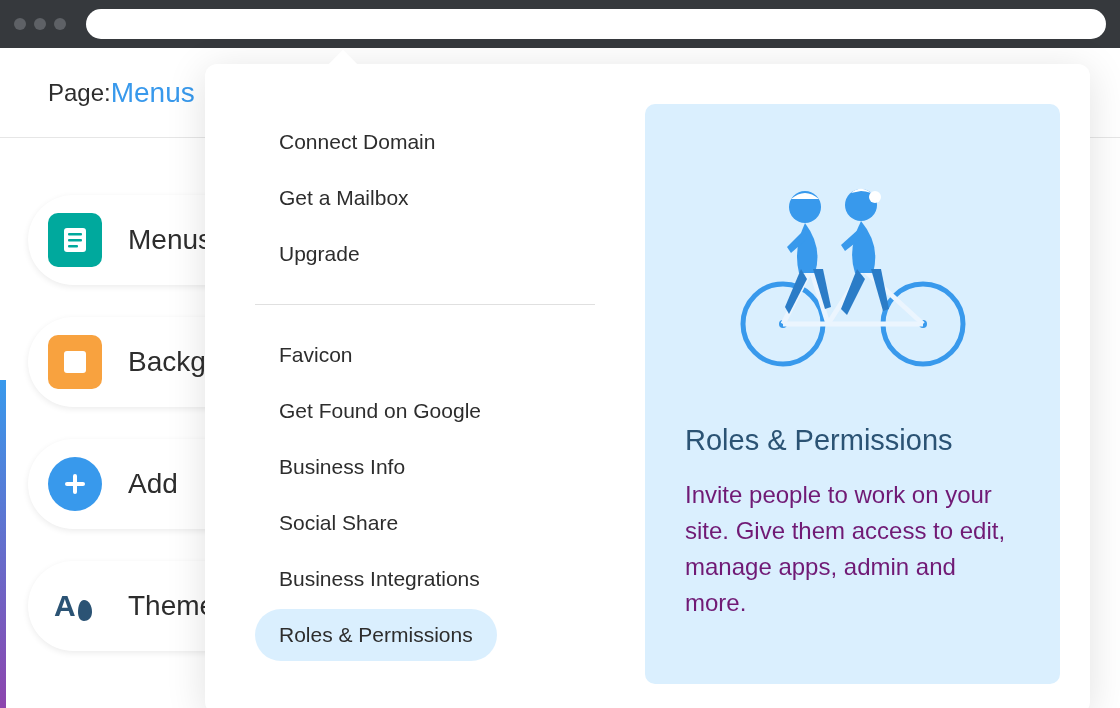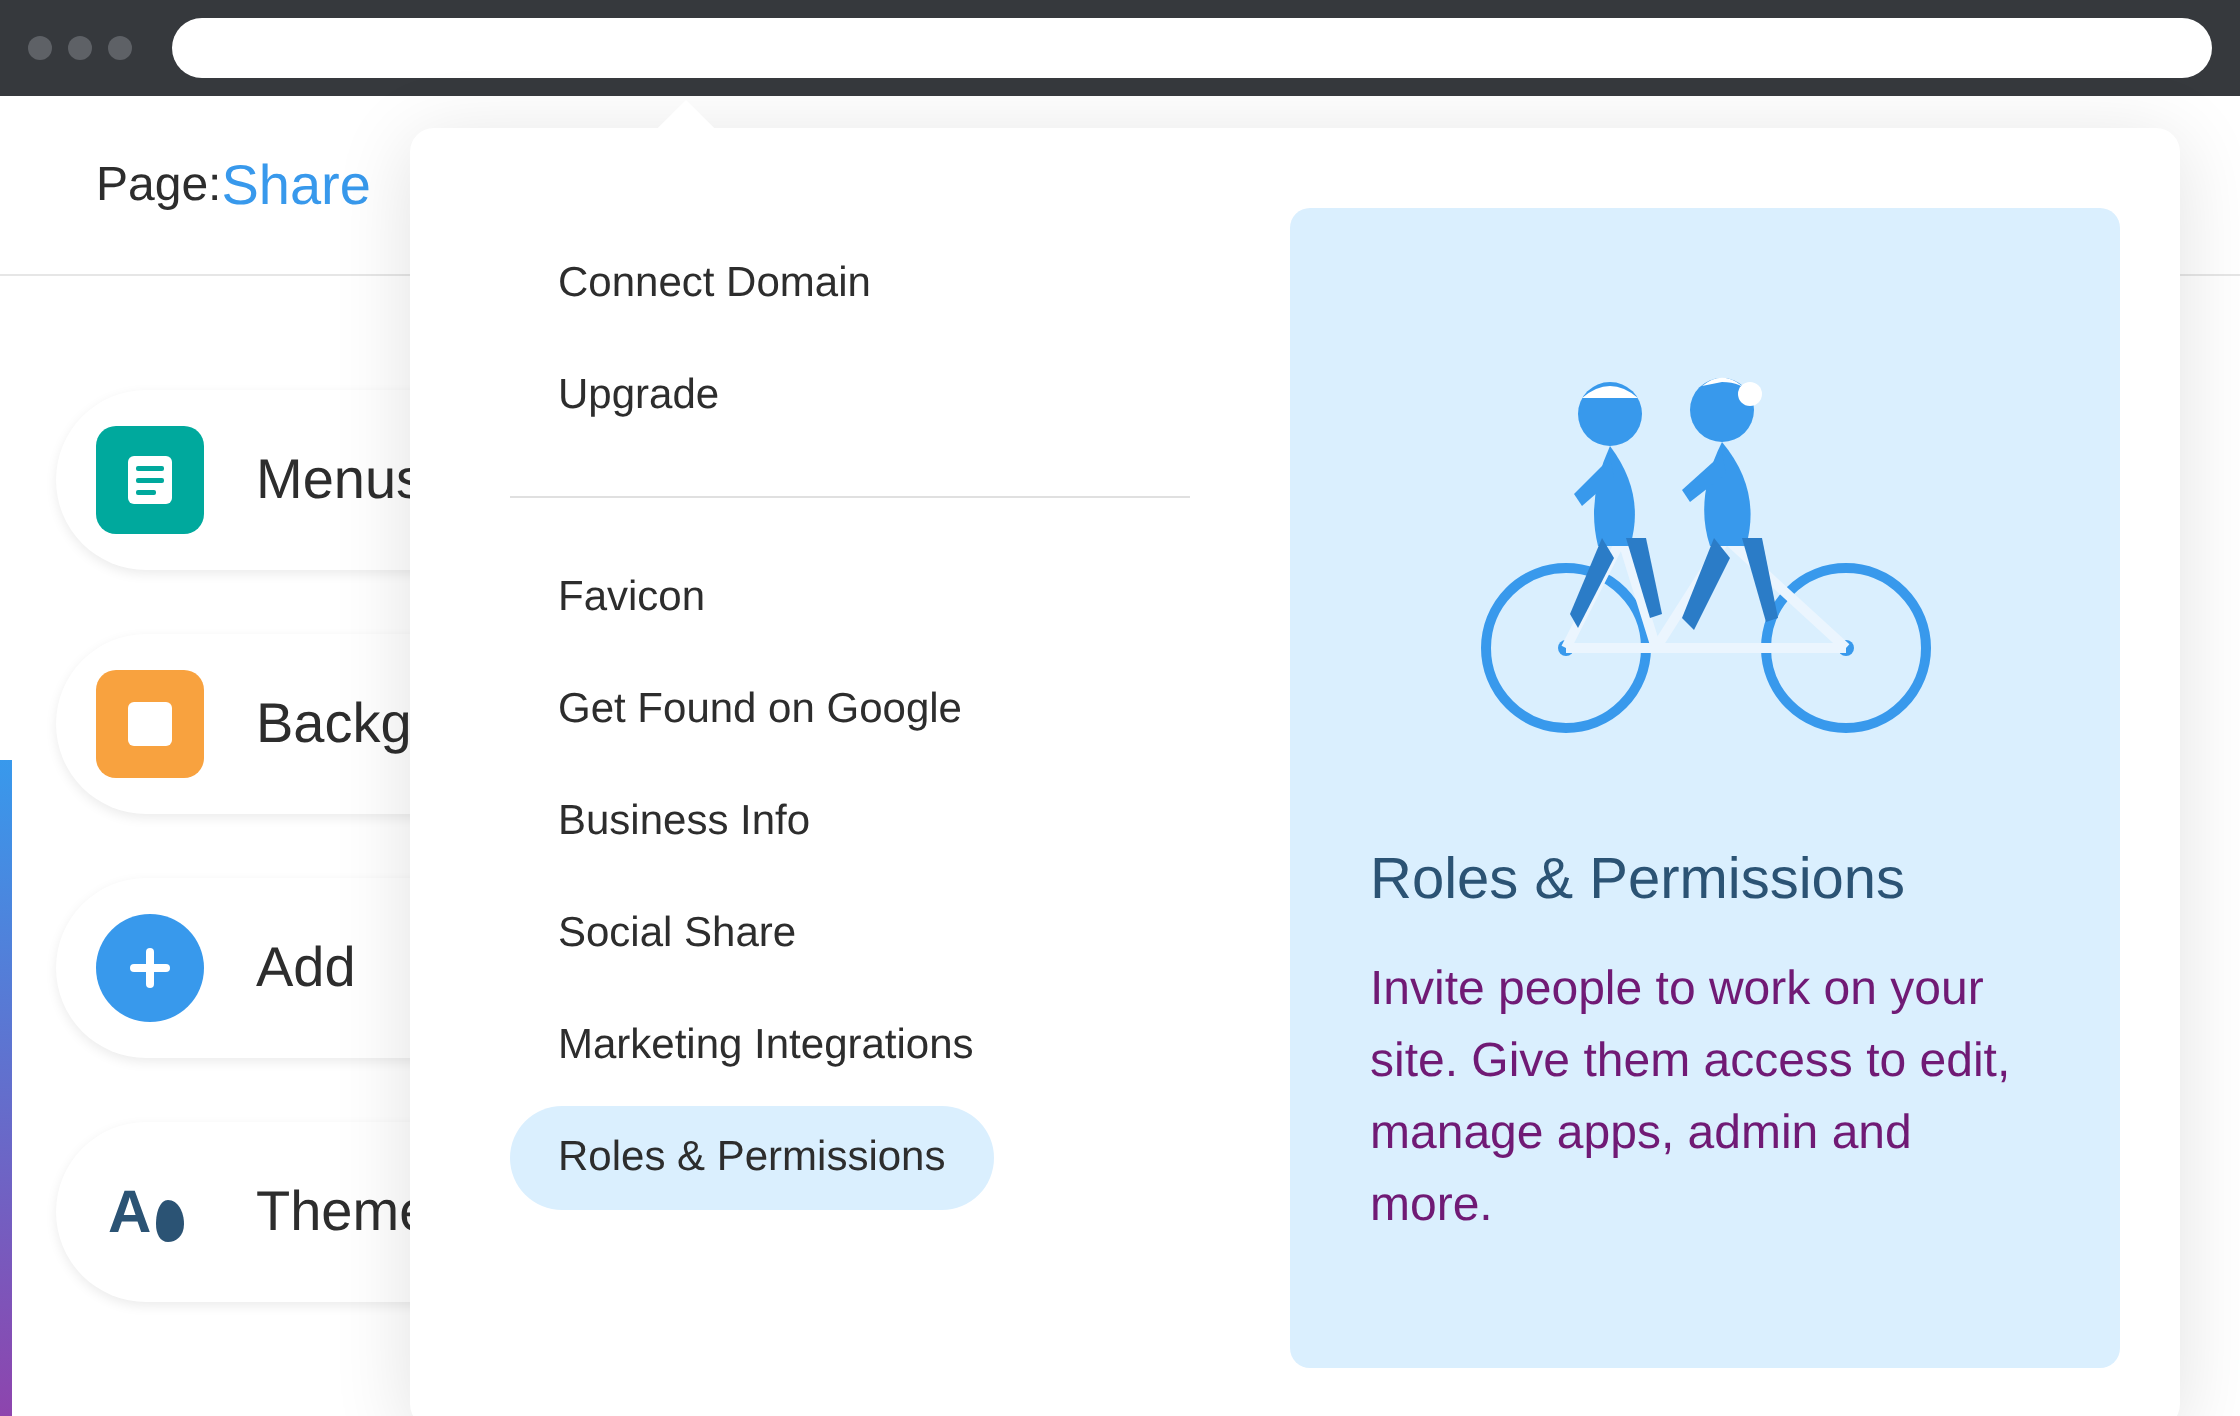--- a/index.html
+++ b/index.html
@@ -182,21 +182,21 @@
   <div class="traffic-lights">
     <div class="traffic-light"></div>
     <div class="traffic-light"></div>
     <div class="traffic-light"></div>
   </div>
   <div class="url-bar"></div>
 </div>
 
 <div class="page-header">
   <span class="page-label">Page: </span>
-  <span class="page-name">Share</span>
+  <span class="page-name">Menus</span>
 </div>
 
 <div class="gradient-edge"></div>
 
 <div class="sidebar">
   <div class="sidebar-item">
     <div class="sidebar-icon icon-menus">
       <svg width="28" height="28" viewBox="0 0 28 28">
           <rect x="3" y="2" width="22" height="24" rx="3" fill="#fff"></rect>
           <rect x="7" y="7" width="14" height="2.5" rx="1" fill="#00a99d"></rect>
@@ -231,28 +231,29 @@
       </svg>
     </div>
     <span>Theme Manager</span>
   </div>
 </div>
 
 <div class="dropdown">
   <div class="menu-col">
     <div class="menu-group1">
       <div class="menu-row"><span class="menu-item">Connect Domain</span></div>
+      <div class="menu-row"><span class="menu-item">Get a Mailbox</span></div>
       <div class="menu-row"><span class="menu-item">Upgrade</span></div>
     </div>
     <div>
       <div class="menu-row"><span class="menu-item">Favicon</span></div>
       <div class="menu-row"><span class="menu-item">Get Found on Google</span></div>
       <div class="menu-row"><span class="menu-item">Business Info</span></div>
       <div class="menu-row"><span class="menu-item">Social Share</span></div>
-      <div class="menu-row"><span class="menu-item">Marketing Integrations</span></div>
+      <div class="menu-row"><span class="menu-item">Business Integrations</span></div>
       <div class="menu-row"><span class="menu-item selected">Roles &amp; Permissions</span></div>
     </div>
   </div>
   <div class="info-panel">
     <div class="illustration">
       <svg width="240" height="200" viewBox="0 0 240 200">
 
         <circle cx="50" cy="155" r="40" fill="none" stroke="#3899ec" stroke-width="5"></circle>
         <circle cx="190" cy="155" r="40" fill="none" stroke="#3899ec" stroke-width="5"></circle>
         <circle cx="50" cy="155" r="4" fill="#3899ec"></circle>

